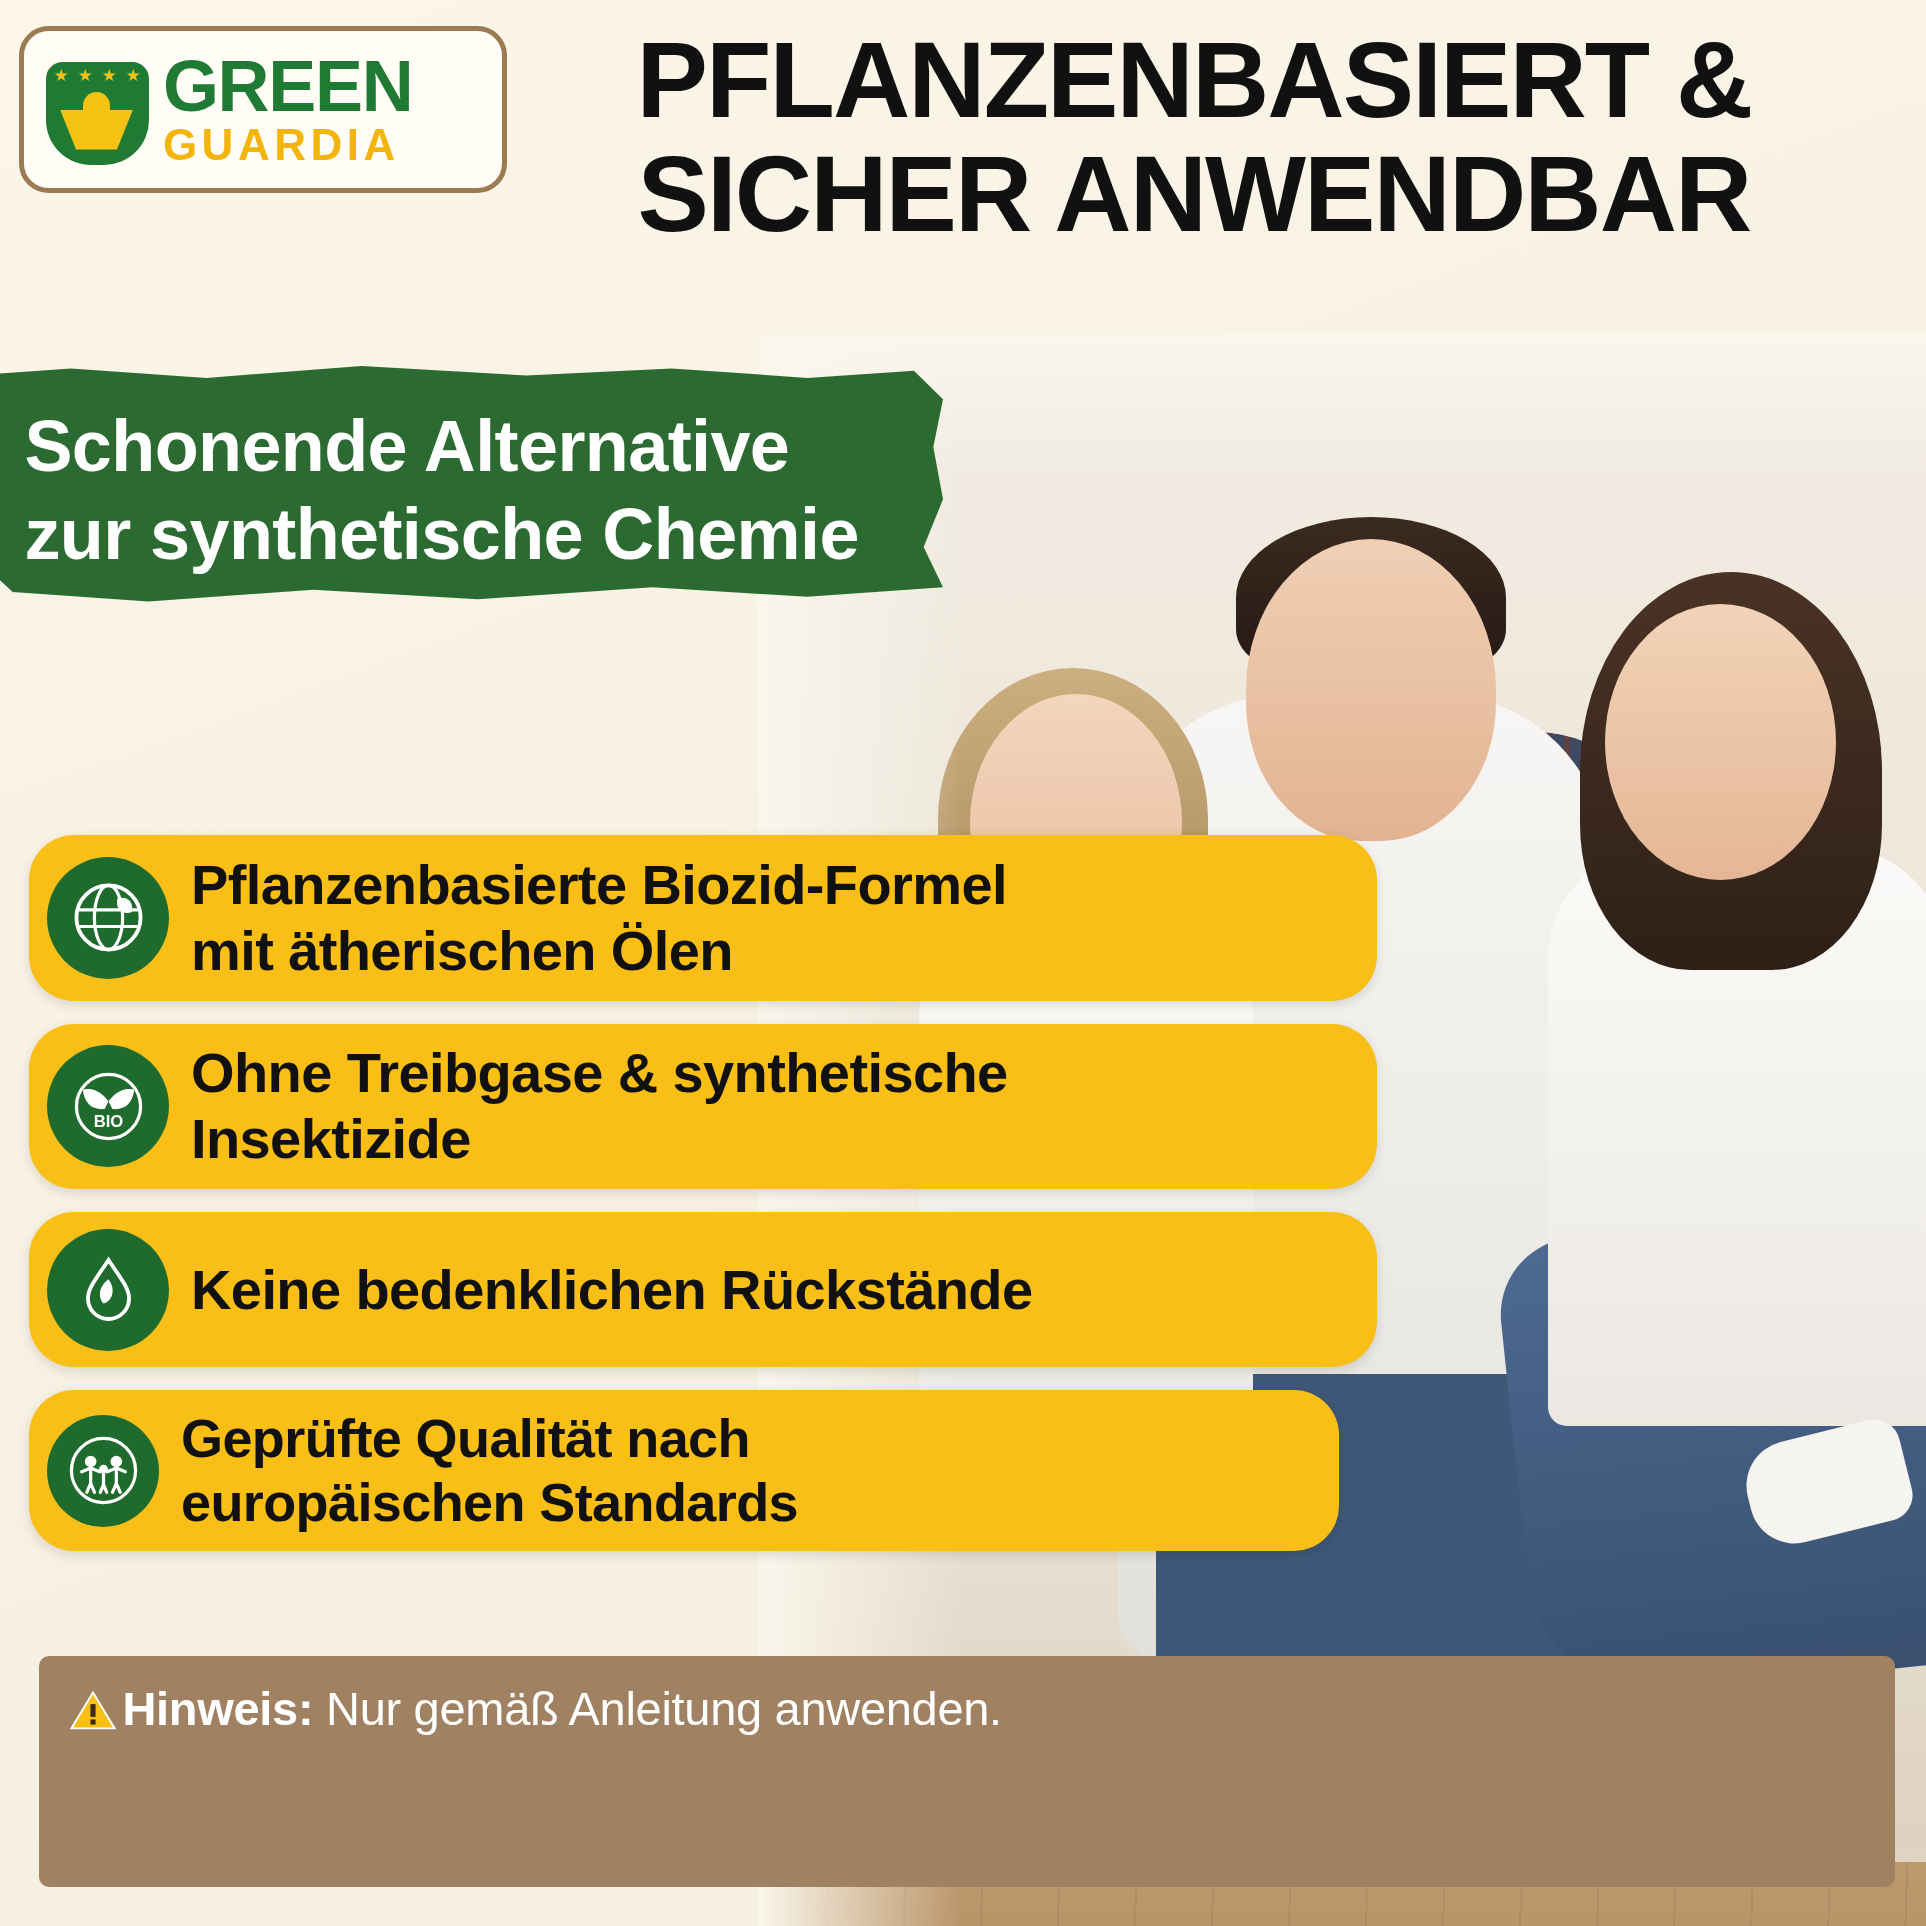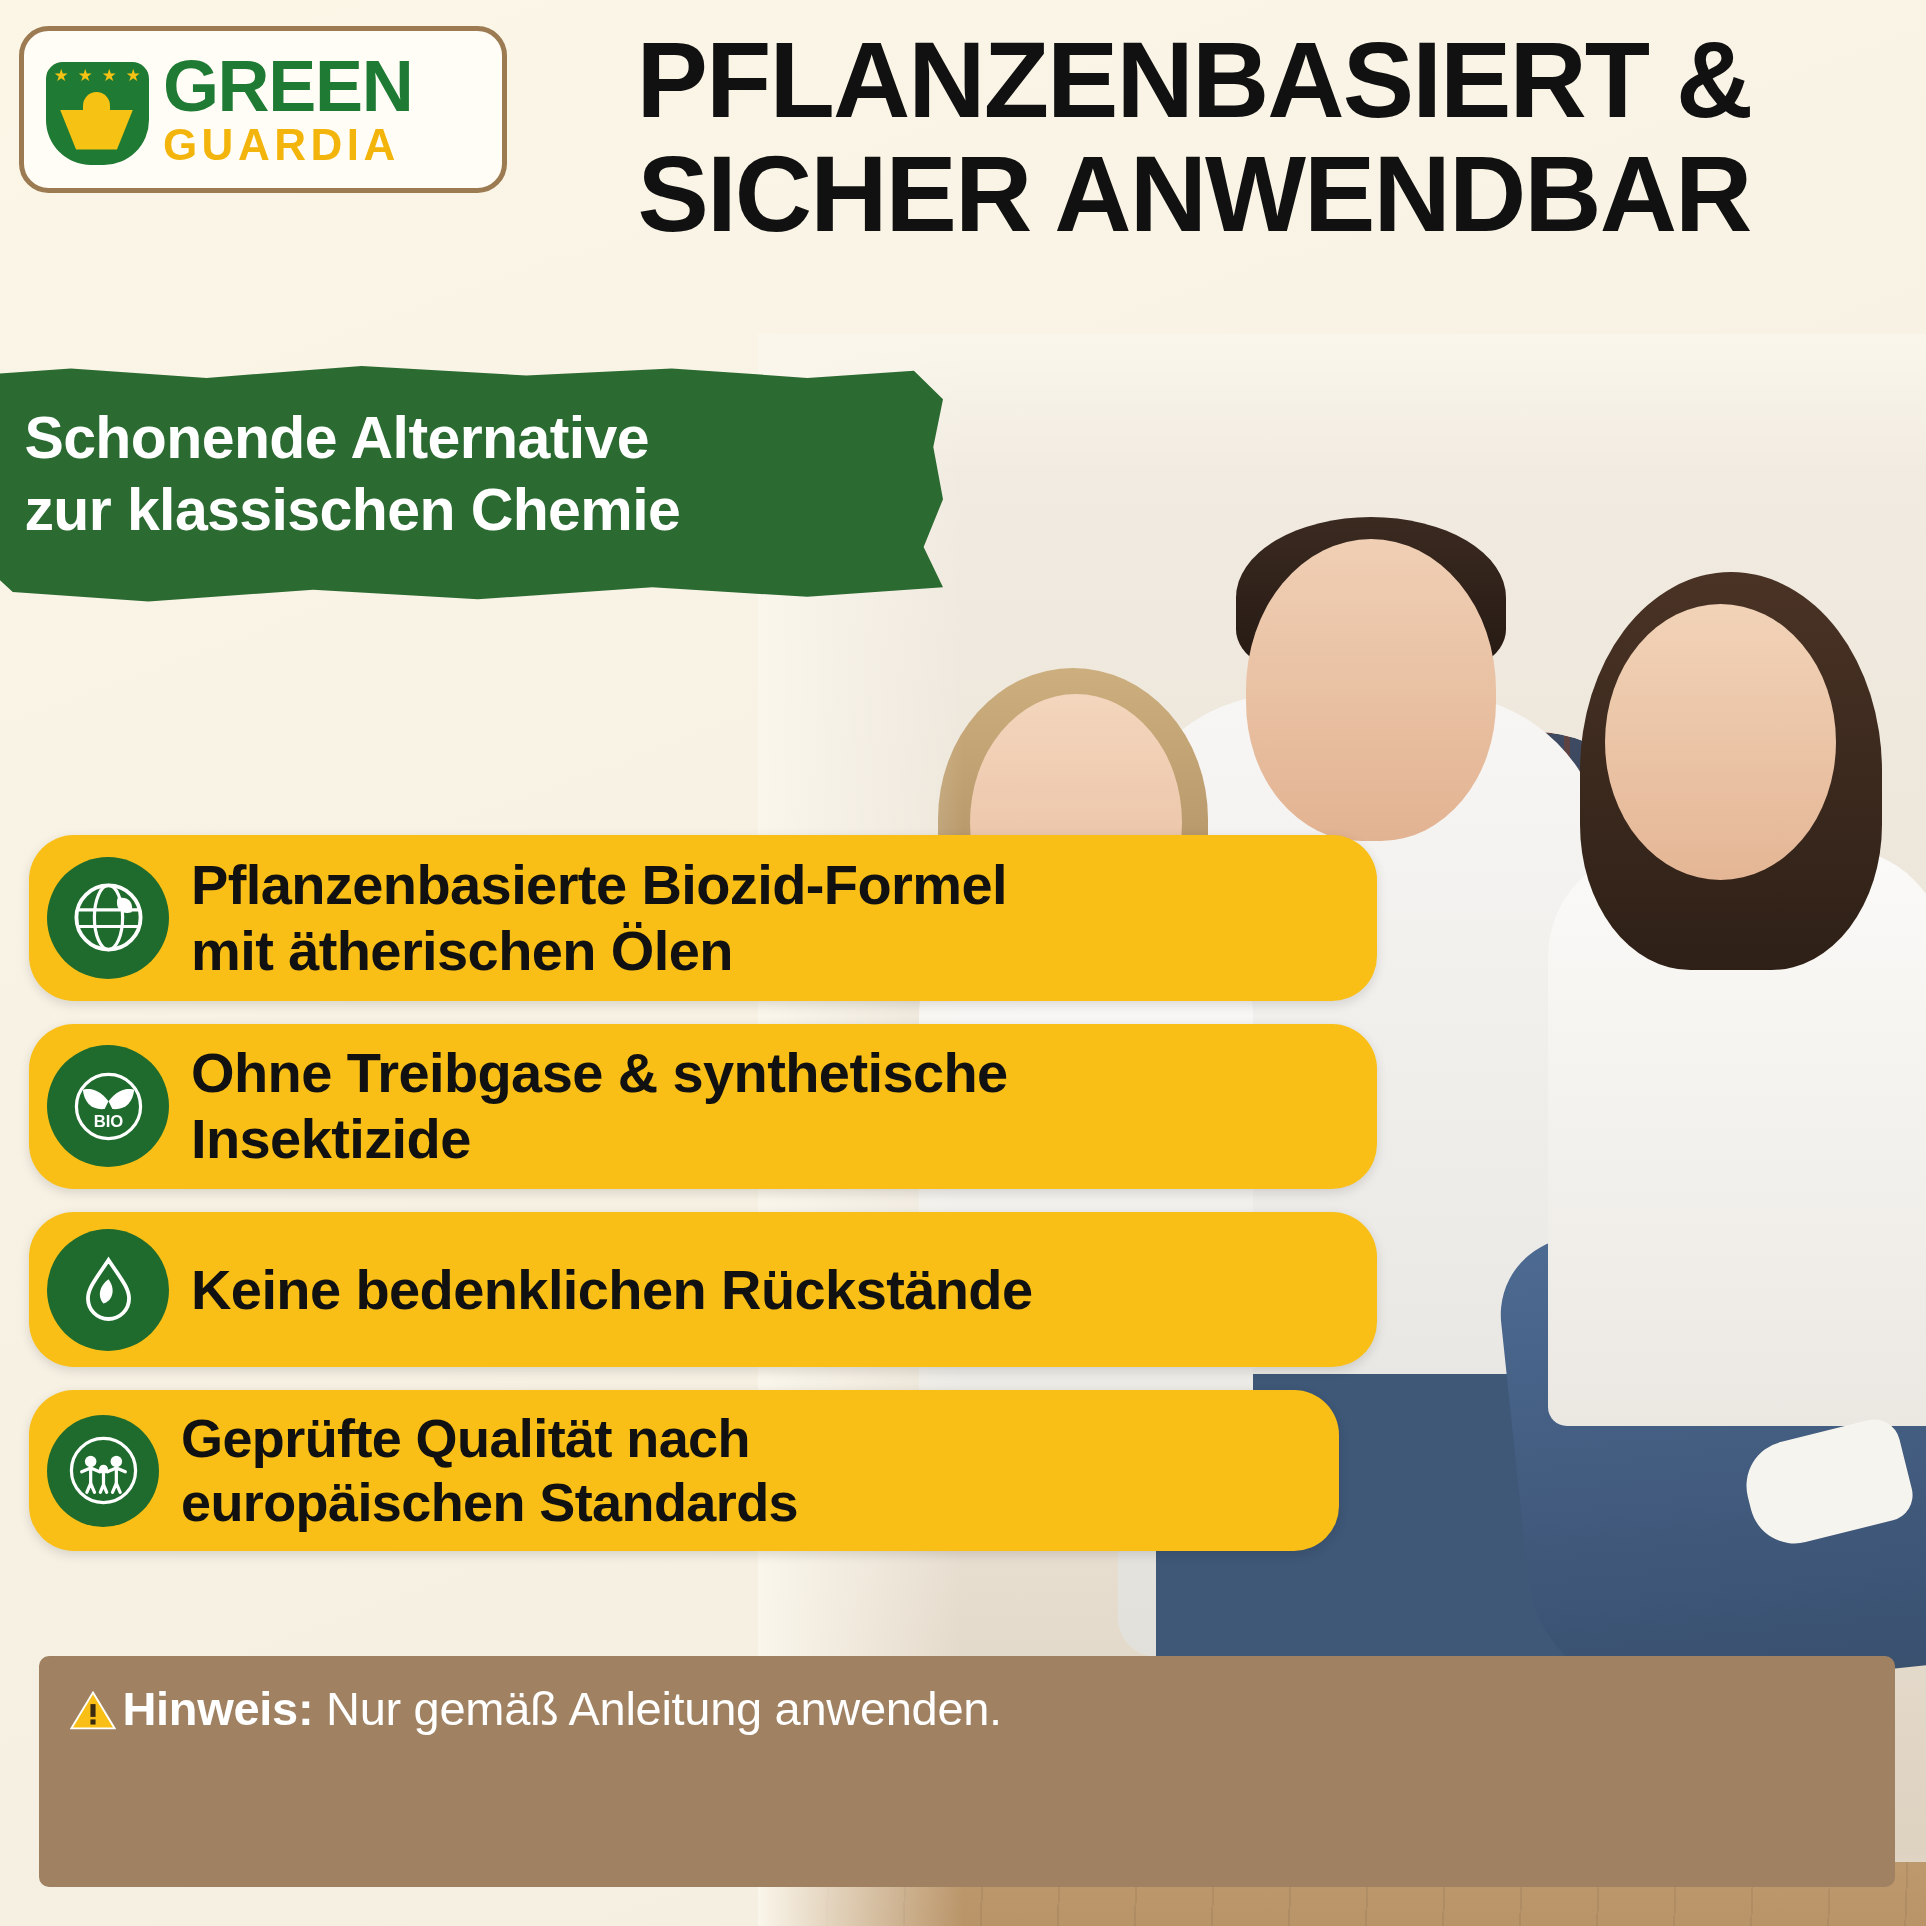--- a/index.html
+++ b/index.html
@@ -262,21 +262,21 @@
     background: #2b6b32;
     clip-path: polygon(0% 4%, 10% 1%, 24% 5%, 40% 0%, 57% 4%, 72% 1%, 86% 5%, 97% 2%, 100% 14%, 99% 34%, 100% 56%, 98% 76%, 100% 93%, 86% 97%, 70% 93%, 52% 98%, 35% 94%, 18% 99%, 4% 95%, 0% 80%, 1% 58%, 0% 36%);
     filter: drop-shadow(0 3.9px 5.1px rgba(0,0,0,.18));
   }
   .banner-text {
     position: absolute;
     left: 24.4px;
     top: 403px;
     width: 892px;
     color: #ffffff;
-    font-size: 59px;
+    font-size: 72px;
     font-weight: 800;
     line-height: 1.22;
     letter-spacing: -0.6px;
   }
 
   
   .features {
     position: absolute;
     left: 29px;
     top: 835px;
@@ -399,21 +399,21 @@
 
     <div class="headline">
       <div>PFLANZENBASIERT &amp;</div>
       <div>SICHER ANWENDBAR</div>
     </div>
   </div>
 
   <div class="banner"></div>
   <div class="banner-text">
     <div>Schonende Alternative</div>
-    <div>zur klassischen Chemie</div>
+    <div>zur synthetische Chemie</div>
   </div>
 
   <div class="features">
 
     <div class="pill w1">
       <div class="pill-icon">
         <svg width="77" height="77" viewBox="0 0 120 120" aria-hidden="true">
           <circle cx="60" cy="60" r="50" fill="none" stroke="#ffffff" stroke-width="6"></circle>
           <ellipse cx="60" cy="60" rx="22" ry="50" fill="none" stroke="#ffffff" stroke-width="5"></ellipse>
           <path d="M12 48 H108 M12 74 H108" stroke="#ffffff" stroke-width="5" fill="none"></path>

